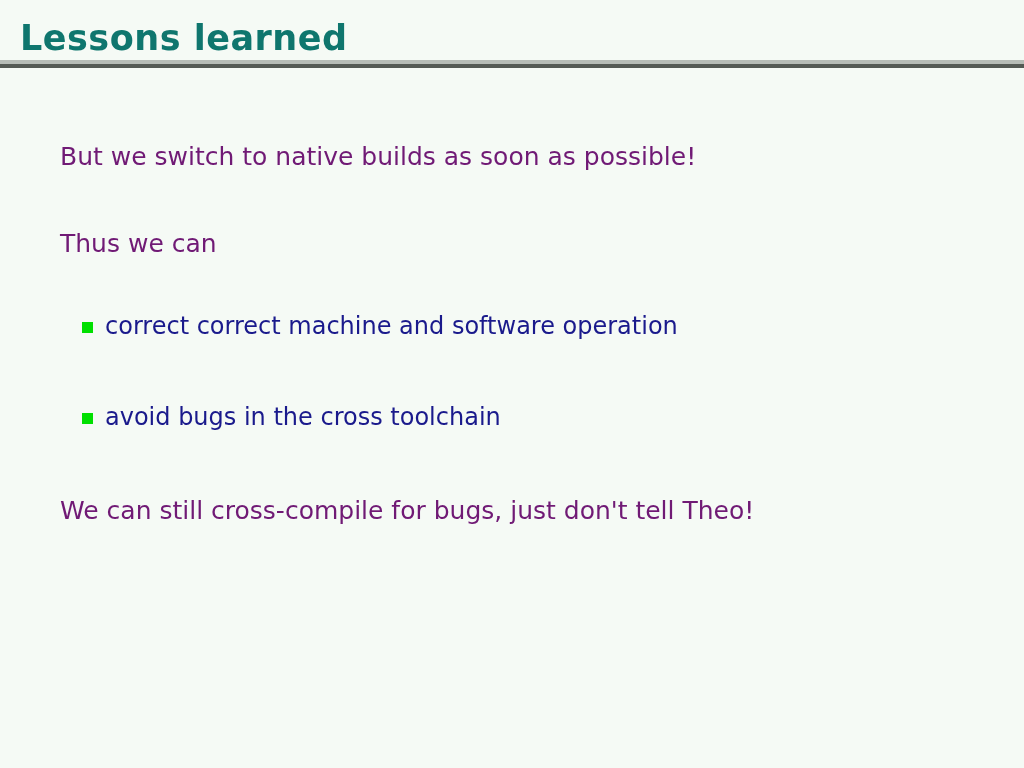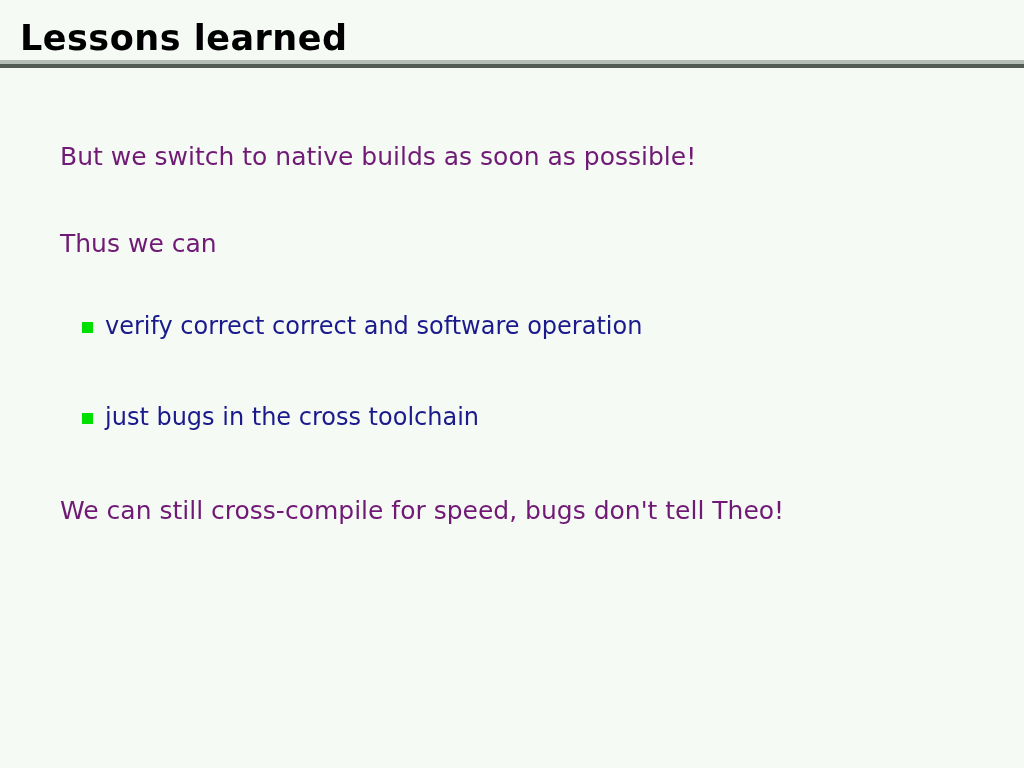--- a/index.html
+++ b/index.html
@@ -28,21 +28,21 @@
     position: absolute;
     left: 20px;
     top: 16px;
     margin: 0;
     padding: 0;
     font-family: "DejaVu Sans", sans-serif;
     font-size: 35px;
     font-weight: bold;
     line-height: 44px;
     letter-spacing: 0.5px;
-    color: #000000;
+    color: #0f766e;
     white-space: nowrap;
   }
 
   
   #title-rule {
     position: absolute;
     left: 0;
     top: 60px;
     width: 1024px;
     height: 8px;
@@ -133,24 +133,24 @@
   </div>
 
   <div id="body-content">
 
     <p id="line-1" class="para level0">But we switch to native builds as soon as possible!</p>
 
     <p id="line-2" class="para level0">Thus we can</p>
 
     <div id="bullet-1" class="bullet-row">
       <span class="bullet-marker"></span>
-      <span class="bullet-text">verify correct correct and software operation</span>
+      <span class="bullet-text">correct correct machine and software operation</span>
     </div>
 
     <div id="bullet-2" class="bullet-row">
       <span class="bullet-marker"></span>
-      <span class="bullet-text">just bugs in the cross toolchain</span>
+      <span class="bullet-text">avoid bugs in the cross toolchain</span>
     </div>
 
-    <p id="line-3" class="para level0">We can still cross-compile for speed, bugs don't tell Theo!</p>
+    <p id="line-3" class="para level0">We can still cross-compile for bugs, just don't tell Theo!</p>
 
   </div>
 </div>
 
 </body></html>

